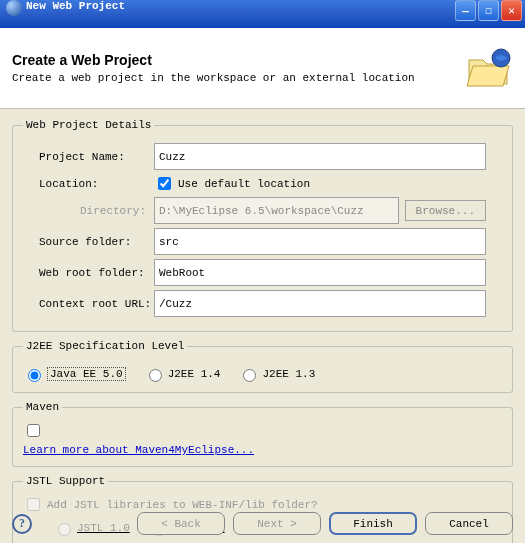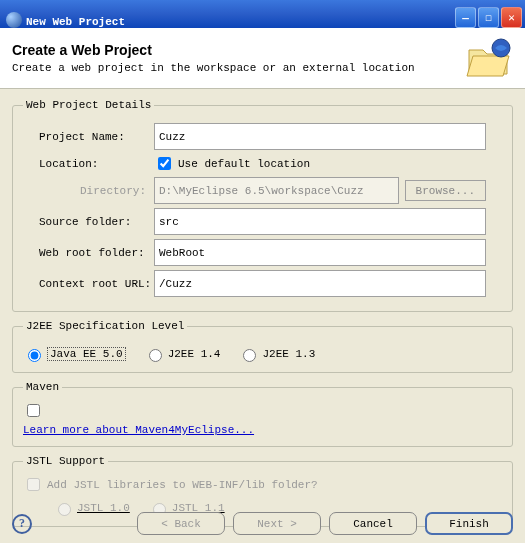--- a/index.html
+++ b/index.html
@@ -1,23 +1,23 @@
 <!DOCTYPE html>
 <html><head>
 <meta charset="utf-8">
 <style>
 * { box-sizing: border-box; font-family: "Courier New", monospace; font-size: 11px; }
 body { margin: 0; background: #ece9d8; width: 525px; height: 543px; overflow: hidden; }
-.titlebar { height: 28px; background: linear-gradient(to bottom, #3b77dd 0%, #2a5dc8 50%, #0d45b8 100%); display: flex; align-items: flex-end; padding: 0 3px 0 6px; color: white; font-family: Tahoma, sans-serif; font-size: 12px; font-weight: bold; }
+.titlebar { height: 28px; background: linear-gradient(to bottom, #3b77dd 0%, #2a5dc8 50%, #0d45b8 100%); display: flex; align-items: flex-start; padding: 0 3px 0 6px; color: white; font-family: Tahoma, sans-serif; font-size: 12px; font-weight: bold; }
 .titlebar .icon { width: 16px; height: 16px; margin-right: 4px; background: radial-gradient(circle at 30% 30%, #a8d0ff, #2050a0); border-radius: 50%; }
 .titlebar .title { flex: 1; }
 .winbtn { width: 21px; height: 21px; margin-left: 2px; border-radius: 3px; display: flex; align-items: center; justify-content: center; color: white; font-weight: bold; border: 1px solid rgba(255,255,255,0.4); }
 .winbtn.min, .winbtn.max { background: linear-gradient(#5b9df0, #2166d8); }
 .winbtn.close { background: linear-gradient(#f07050, #d83020); }
-.header { background: #ffffff; padding: 10px 12px; display: flex; align-items: center; border-bottom: 1px solid #c0c0b0; }
+.header { background: #ffffff; padding: 20px 12px; display: flex; align-items: center; border-bottom: 1px solid #c0c0b0; }
 .header .txt { flex: 1; }
 .header h1 { font-family: Tahoma, sans-serif; font-size: 14px; font-weight: bold; margin: 0 0 4px 0; color: #000; }
 .header p { margin: 0; color: #000; }
 .header .foldericon { width: 48px; height: 40px; position: relative; }
 .header .foldericon svg { width: 48px; height: 40px; }
 .content { padding: 10px 12px; }
 fieldset { border: 1px solid #c0c0b0; margin: 0 0 8px 0; padding: 8px 10px 10px 10px; border-radius: 3px; }
 legend { color: #000; padding: 0 3px; }
 .row { display: flex; align-items: center; margin: 4px 16px; }
 .row label { width: 115px; color: #000; }
@@ -148,15 +148,15 @@
   </div>
 </fieldset>
 
 </div>
 
 <div class="buttonbar">
   <div class="help">?</div>
   <div class="spacer"></div>
   <button class="btn disabled" disabled="">&lt; Back</button>
   <button class="btn disabled" disabled="">Next &gt;</button>
+  <button class="btn default">Finish</button>
   <button class="btn">Cancel</button>
-  <button class="btn default">Finish</button>
 </div>
 
 </body></html>

